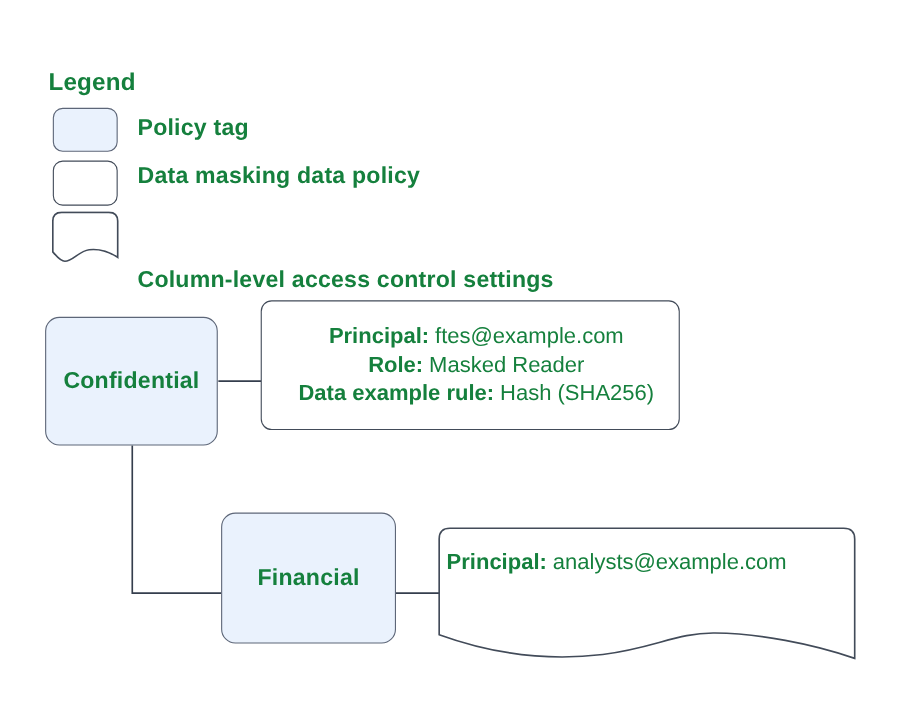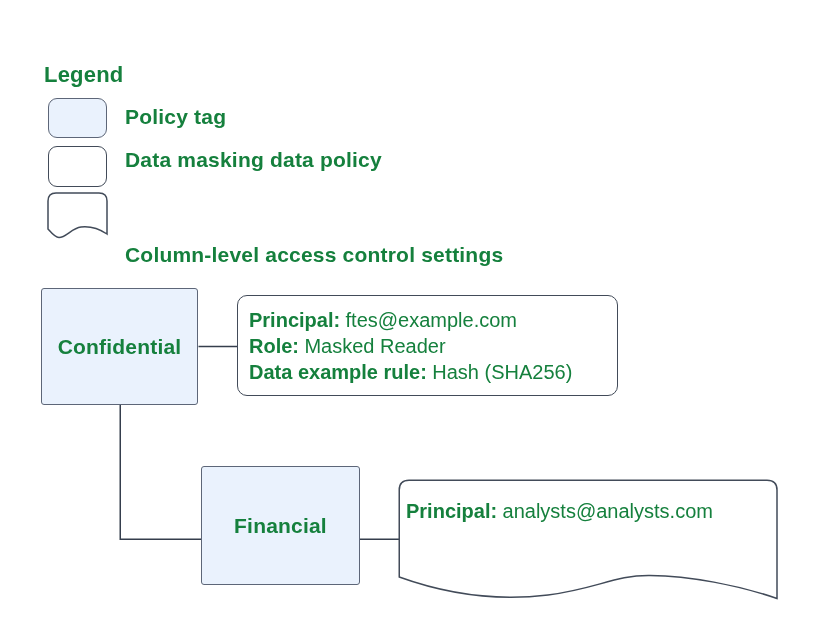--- a/index.html
+++ b/index.html
@@ -17,21 +17,21 @@
   .swatch{
     box-sizing:border-box;width:59px;border:1.5px solid #424b59;border-radius:9px;background:#ffffff;
   }
   .swatch.blue{background:#eaf2fd;border-color:#5d6678;}
   .legend-label{
     left:125px;font-size:21px;font-weight:bold;line-height:24px;letter-spacing:.2px;white-space:nowrap;
   }
 
   
   .policy-tag{
-    box-sizing:border-box;background:#eaf2fd;border:1.5px solid #5d6678;border-radius:3px;
+    box-sizing:border-box;background:#eaf2fd;border:1.5px solid #5d6678;border-radius:13px;
     display:flex;align-items:center;justify-content:center;
     font-size:21px;font-weight:bold;letter-spacing:.2px;
   }
 
   
   .policy-card{
     box-sizing:border-box;background:#ffffff;border:1.5px solid #424b59;border-radius:10px;
     display:flex;flex-direction:column;justify-content:center;padding-left:11px;
   }
   .fld{font-size:20px;line-height:26px;white-space:nowrap;}
@@ -64,21 +64,21 @@
              C 51 36 43 34 34 35
              C 25 36 19 45.5 12 45.5
              C 8 45.5 4.5 41 1 37 Z" fill="#ffffff" stroke="#424b59" stroke-width="1.5"></path>
   </svg>
   <div class="abs legend-label" style="top:197px;margin-top:46px;">Column-level access control settings</div>
 
   <div class="abs policy-tag" style="left:41px;top:288px;width:157px;height:117px;">
     <span>Confidential</span>
   </div>
 
-  <div class="abs policy-card" style="left:237px;top:295px;width:381px;height:101px;">
+  <div class="abs policy-card" style="left:237px;top:273px;width:381px;height:118px;text-align:center;">
     <div class="fld">
       <span class="lab">Principal:</span><span class="val">ftes@example.com</span>
     </div>
     <div class="fld">
       <span class="lab">Role:</span><span class="val">Masked Reader</span>
     </div>
     <div class="fld">
       <span class="lab">Data example rule:</span><span class="val">Hash (SHA256)</span>
     </div>
   </div>
@@ -88,17 +88,17 @@
   </div>
 
   <svg class="abs" style="left:398px;top:479px;" width="381" height="125" viewBox="0 0 381 125" xmlns="http://www.w3.org/2000/svg">
     <path d="M 1.25 98 L 1.25 11 Q 1.25 1.25 11 1.25 L 369 1.25 Q 379 1.25 379 11 L 379 119.5
              C 340 106 292 97 252 96.5
              C 217 96 198 110 150 116
              C 92 123 40 112 1.25 98 Z" fill="#ffffff" stroke="#424b59" stroke-width="1.5"></path>
   </svg>
   <div class="abs doc-text" style="left:406px;top:498px;">
     <div class="fld">
-      <span class="lab">Principal:</span><span class="val">analysts@analysts.com</span>
+      <span class="lab">Principal:</span><span class="val">analysts@example.com</span>
     </div>
   </div>
 
 </div>
 
 </body></html>

